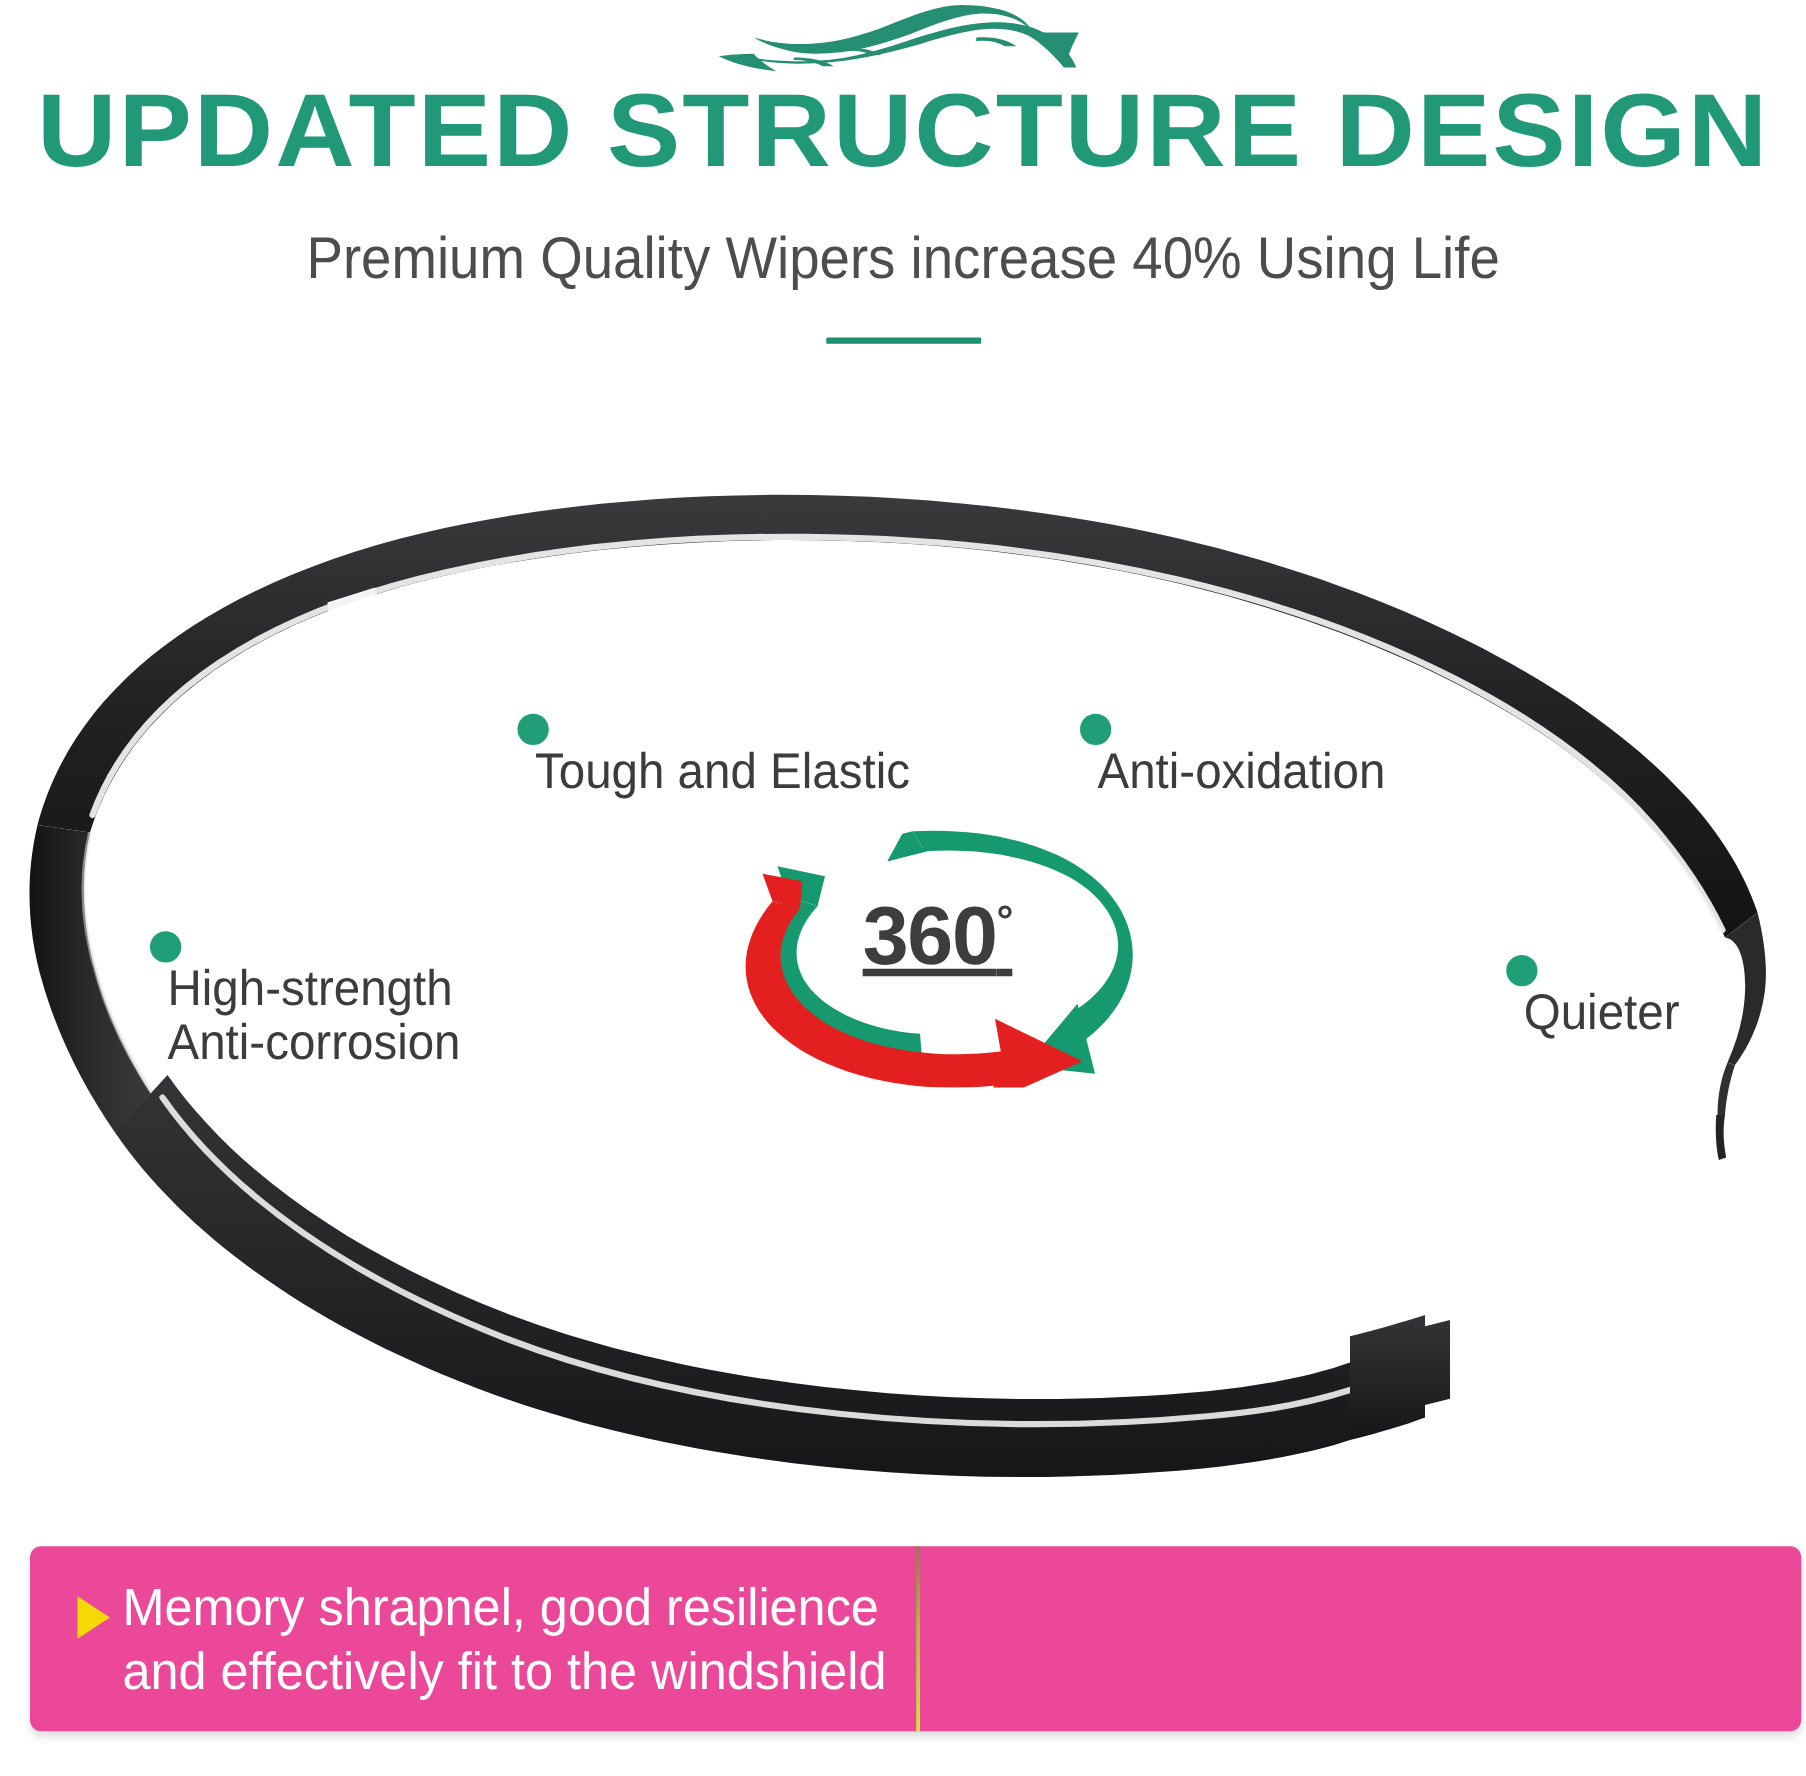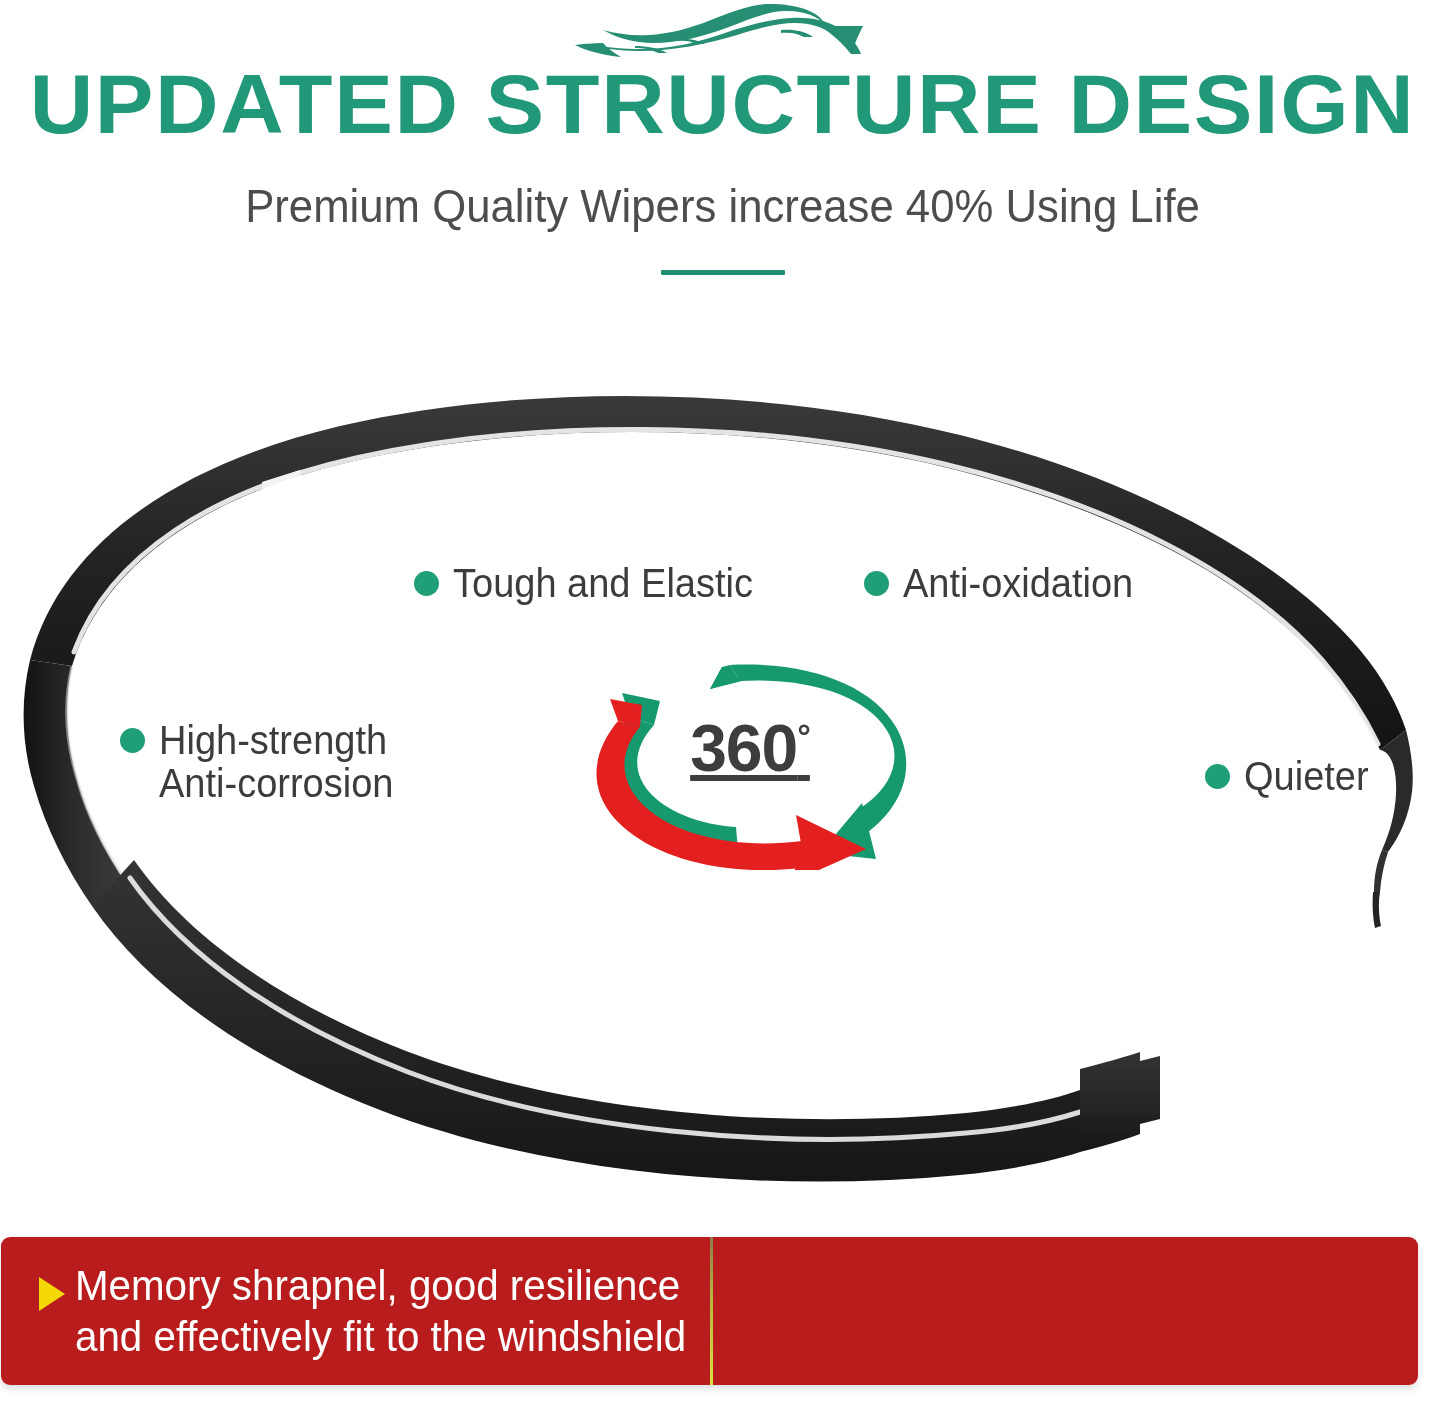--- a/index.html
+++ b/index.html
@@ -83,20 +83,21 @@
     width: 1445px;
     height: 880px;
   }
 
   
   .feature-label {
     position: absolute;
     display: flex;
     align-items: flex-start;
     white-space: nowrap;
+    flex-direction: column;
   }
   .feature-dot {
     width: 25px;
     height: 25px;
     border-radius: 50%;
     background: #1f9e77;
     flex: 0 0 auto;
     margin-top: 9px;
   }
   .feature-text {
@@ -105,21 +106,21 @@
     font-family: "Liberation Sans Narrow", "Liberation Sans", sans-serif;
     font-weight: 400;
     font-size: 40px;
     line-height: 43px;
     transform: scaleX(0.95);
     transform-origin: left center;
   }
 
   #label-tough   { left: 414px; top: 562px; }
   #label-anti-ox { left: 864px; top: 562px; }
-  #label-high-st { left: 120px; top: 719px; }
+  #label-high-st { left: 120px; top: 736px; }
   #label-quieter { left: 1205px; top: 755px; text-align: center; }
 
   
   #badge-360 {
     position: absolute;
     left: 570px;
     top: 655px;
     width: 360px;
     height: 215px;
   }
@@ -139,25 +140,25 @@
   }
   #badge-360-text .deg {
     font-size: 34px;
     vertical-align: super;
     line-height: 1;
   }
 
   
   #bottom-banner {
     position: absolute;
-    left: 1px;
+    left: 24px;
     top: 1237px;
     width: 1417px;
     height: 148px;
-    background: #b91c1c;
+    background: #ec4899;
     border-radius: 9px;
     box-shadow: 0 4px 7px rgba(0,0,0,0.13);
     display: flex;
     overflow: hidden;
     gap: 18px;
   }
   .banner-half {
     flex: 1 1 50%;
     display: flex;
     align-items: center;

